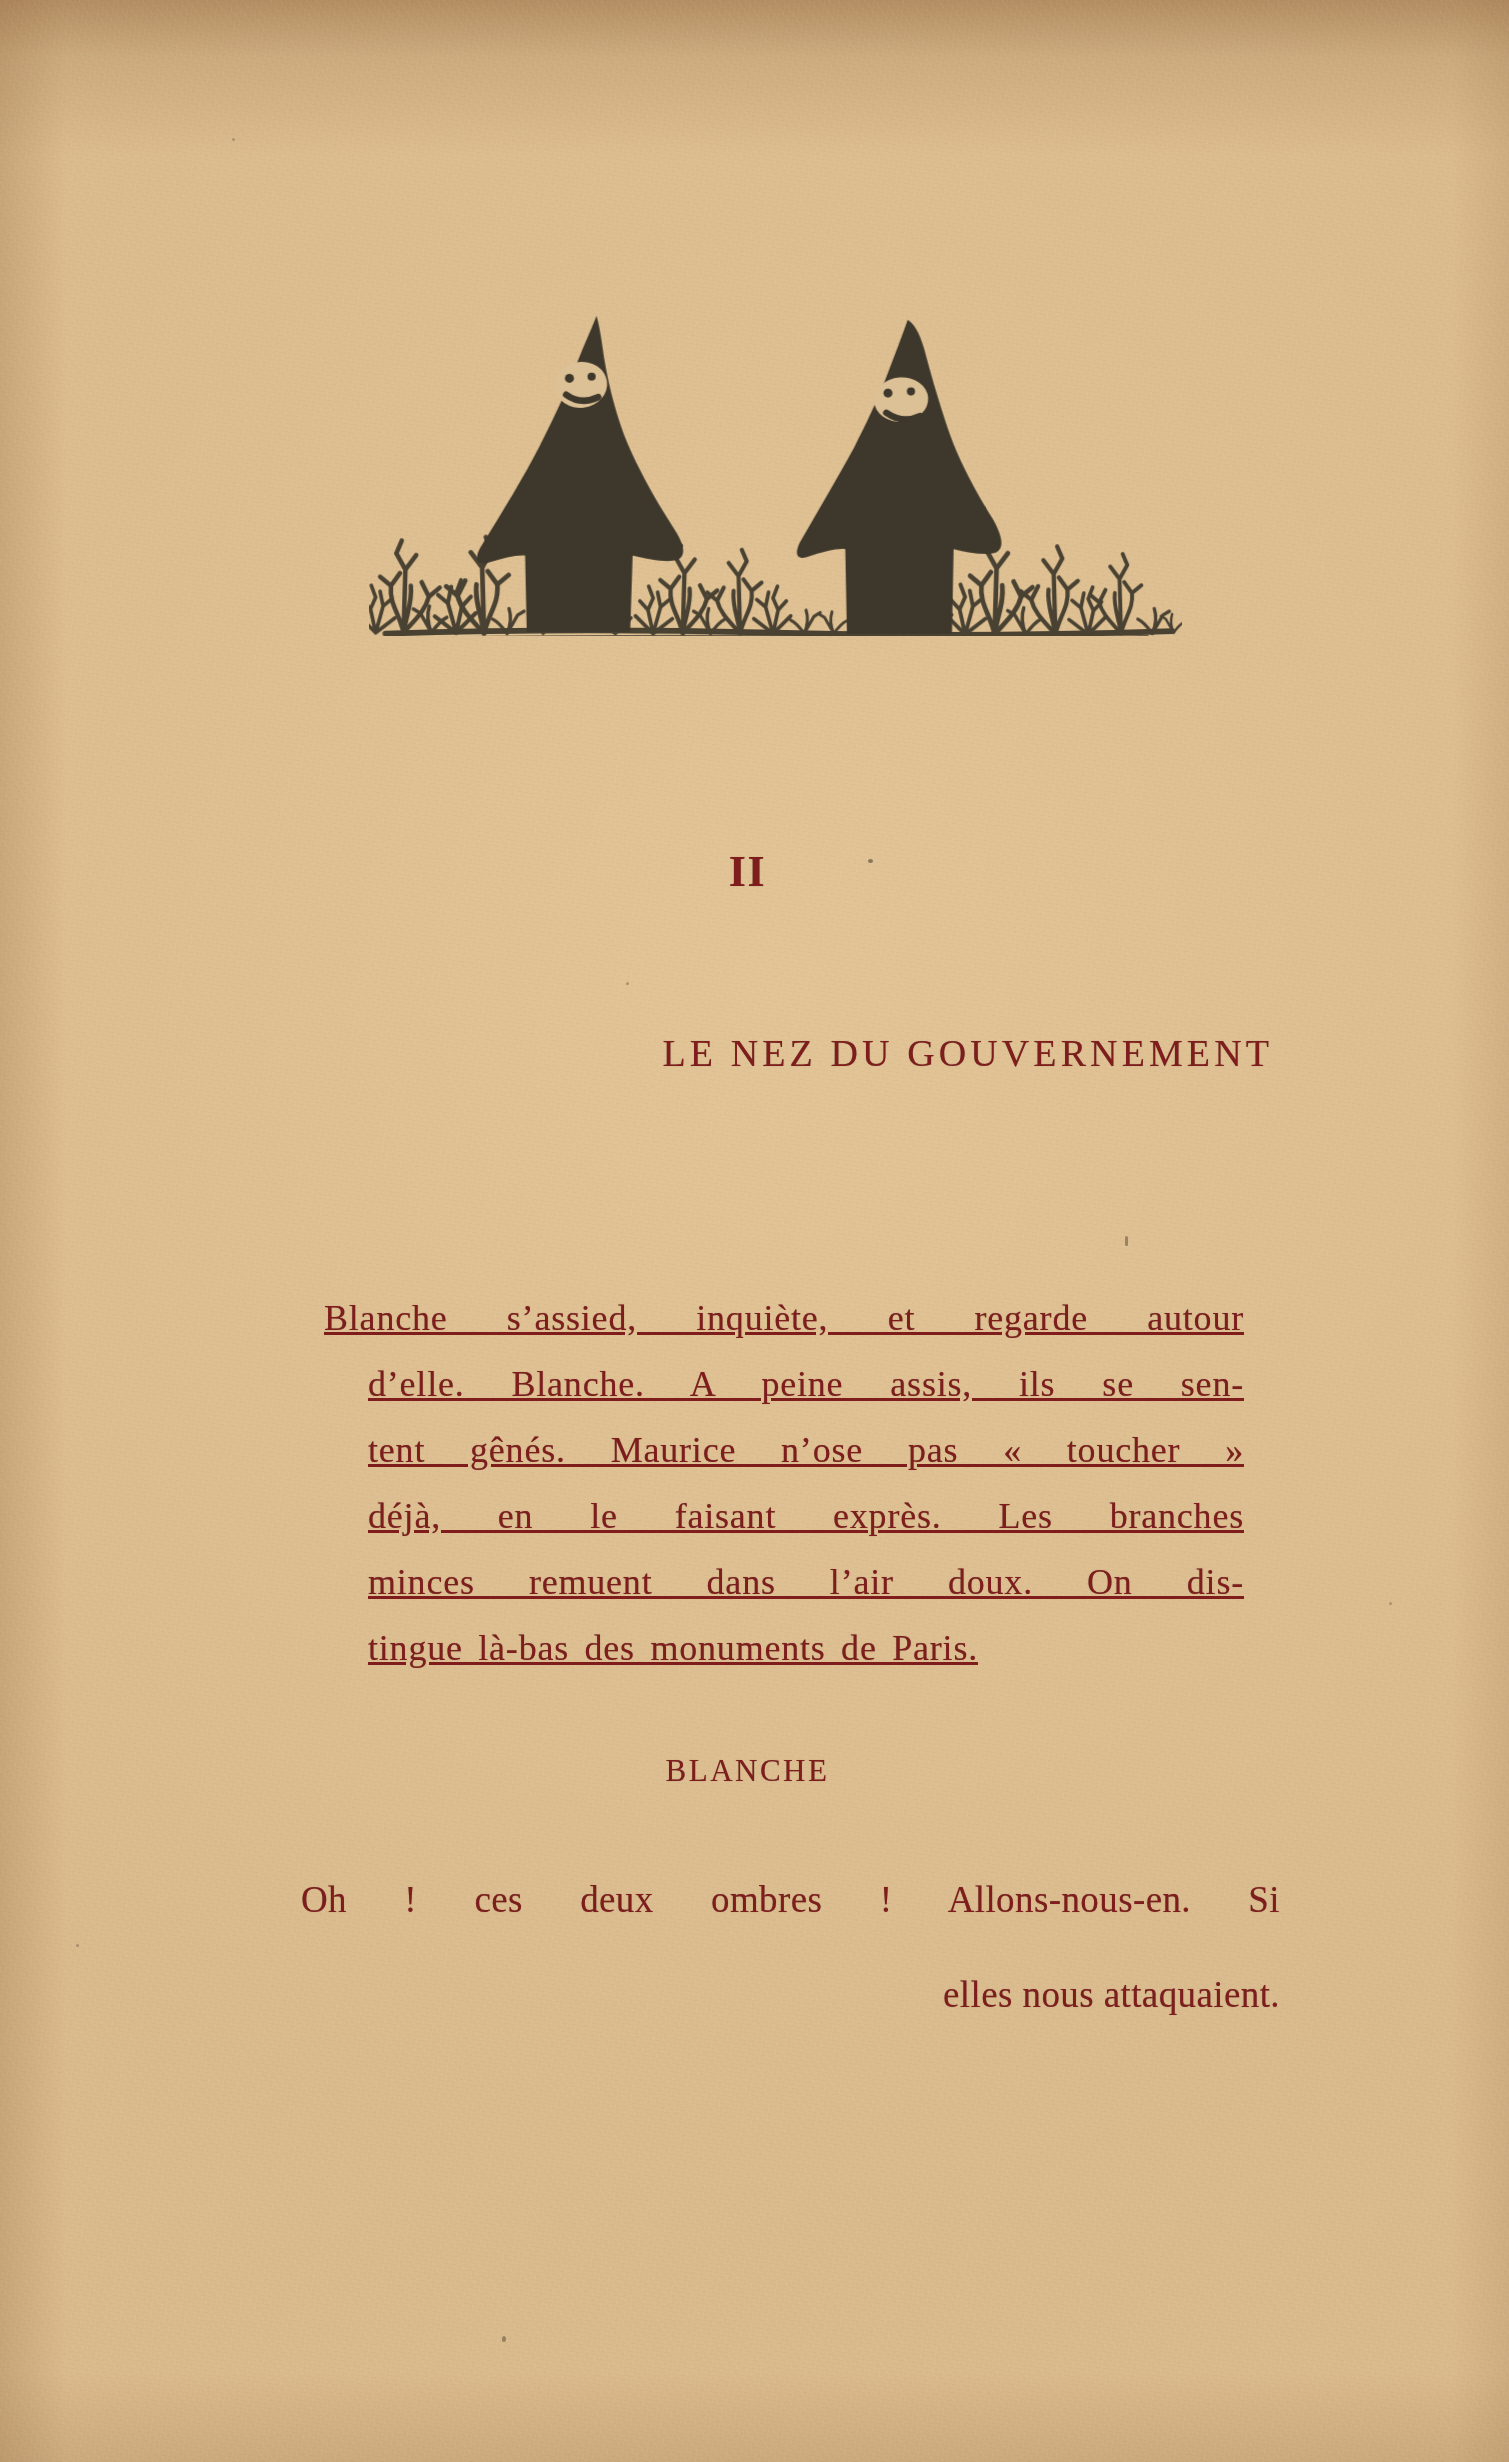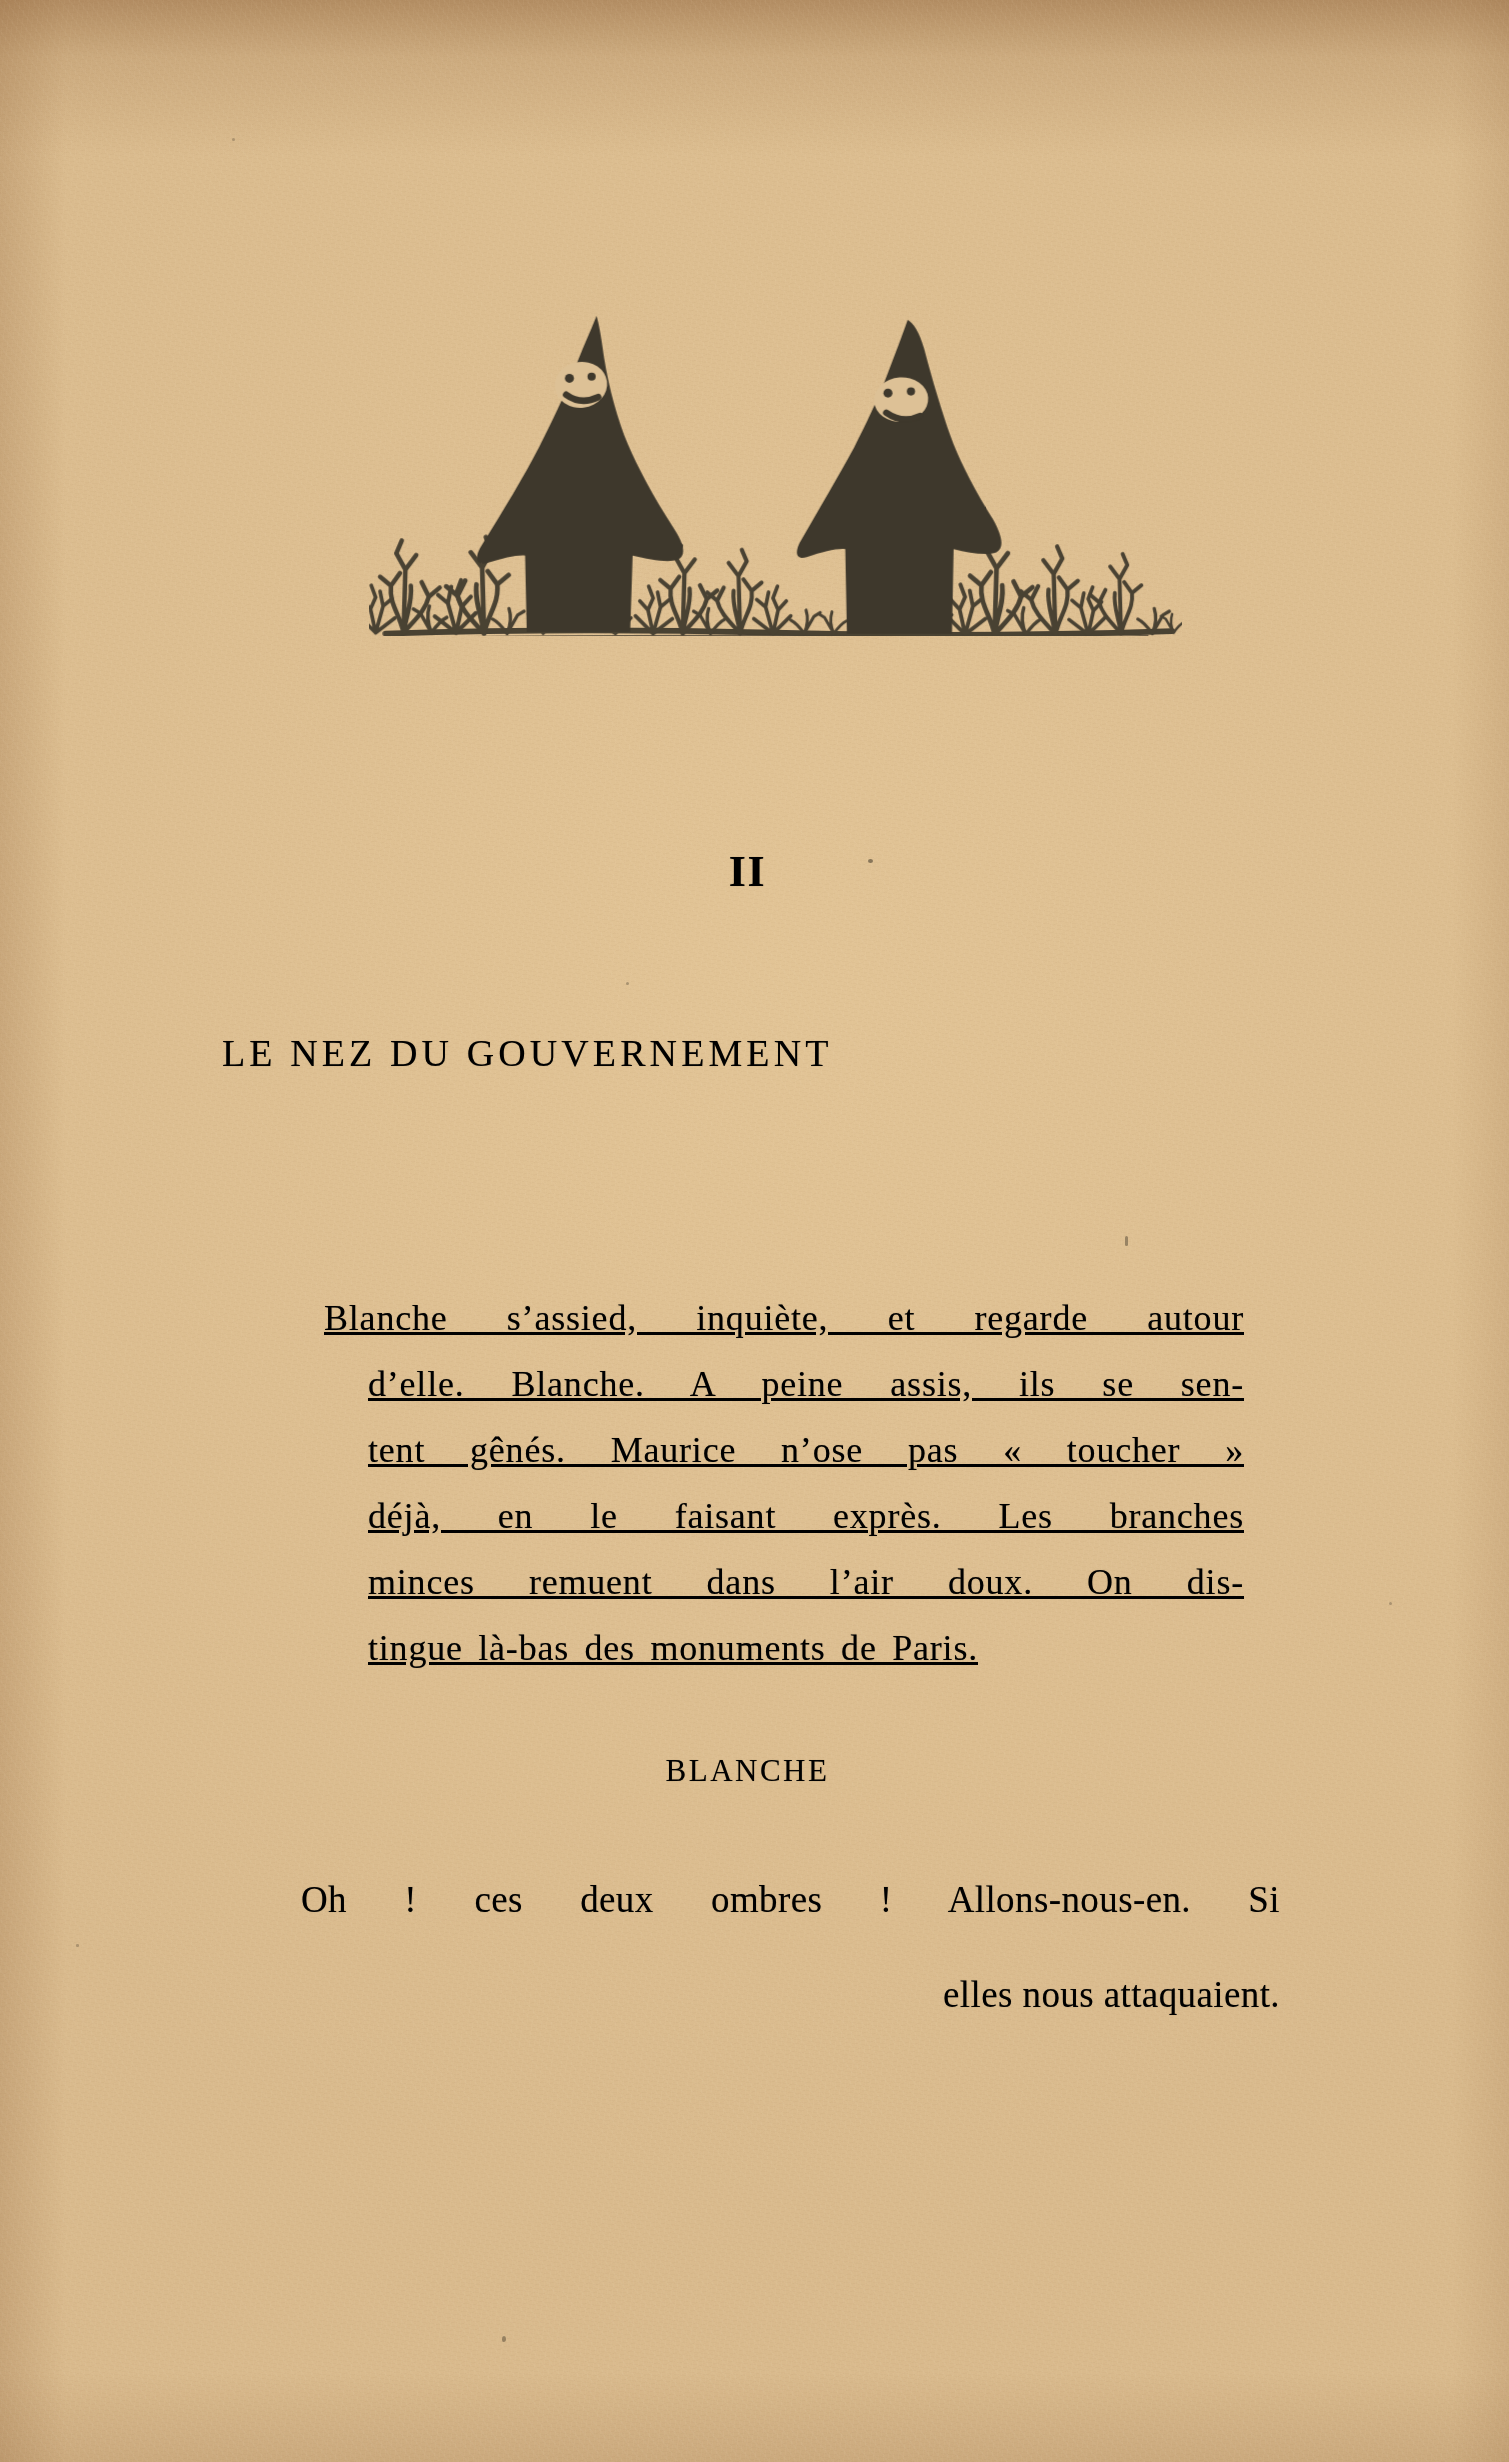--- a/index.html
+++ b/index.html
@@ -25,31 +25,31 @@
   .texture{
     position:absolute;inset:0;pointer-events:none;opacity:.55;
     background:
       repeating-linear-gradient(97deg,  rgba(246,232,202,0.07) 0 0.8px, rgba(0,0,0,0) 0.8px 4.9px),
       repeating-linear-gradient(8deg,   rgba(121,86,51,0.05)  0 0.8px, rgba(0,0,0,0) 0.8px 4.1px),
       repeating-linear-gradient(54deg,  rgba(255,250,235,0.05) 0 1.6px, rgba(0,0,0,0) 1.6px 7.4px),
       repeating-linear-gradient(152deg, rgba(140,100,60,0.04) 0 0.8px, rgba(0,0,0,0) 0.8px 5.7px);
   }
   .speck{position:absolute;border-radius:50%;pointer-events:none;}
 
-  .ink{color:#000000;text-shadow:0 0 0.8px rgba(62,56,44,0.55);}
+  .ink{color:#7f1d1d;text-shadow:0 0 0.8px rgba(62,56,44,0.55);}
 
   #illustration{position:absolute;left:369px;top:283px;width:813px;height:353px;}
 
   #chapter-number{
     position:absolute;left:222px;top:847px;width:1051px;
     text-align:center;font-size:44px;font-weight:bold;letter-spacing:1.6px;line-height:49px;
   }
   #chapter-title{
     position:absolute;left:222px;top:1031px;width:1051px;
-    text-align:left;font-size:38px;letter-spacing:4.1px;line-height:44px;white-space:nowrap;
+    text-align:right;font-size:38px;letter-spacing:4.1px;line-height:44px;white-space:nowrap;
   }
   #stage-direction{
     position:absolute;left:368px;top:1285px;width:876px;
     font-size:36px;line-height:66px;letter-spacing:0.8px;
   }
   .stage-line{text-align:justify;text-align-last:justify;text-decoration:underline;}
   .stage-line.first{margin-left:-44px;}
   .stage-line.last{text-align:left;text-align-last:left;word-spacing:5.7px;}
   #speaker-name{
     position:absolute;left:222px;top:1752px;width:1051px;

